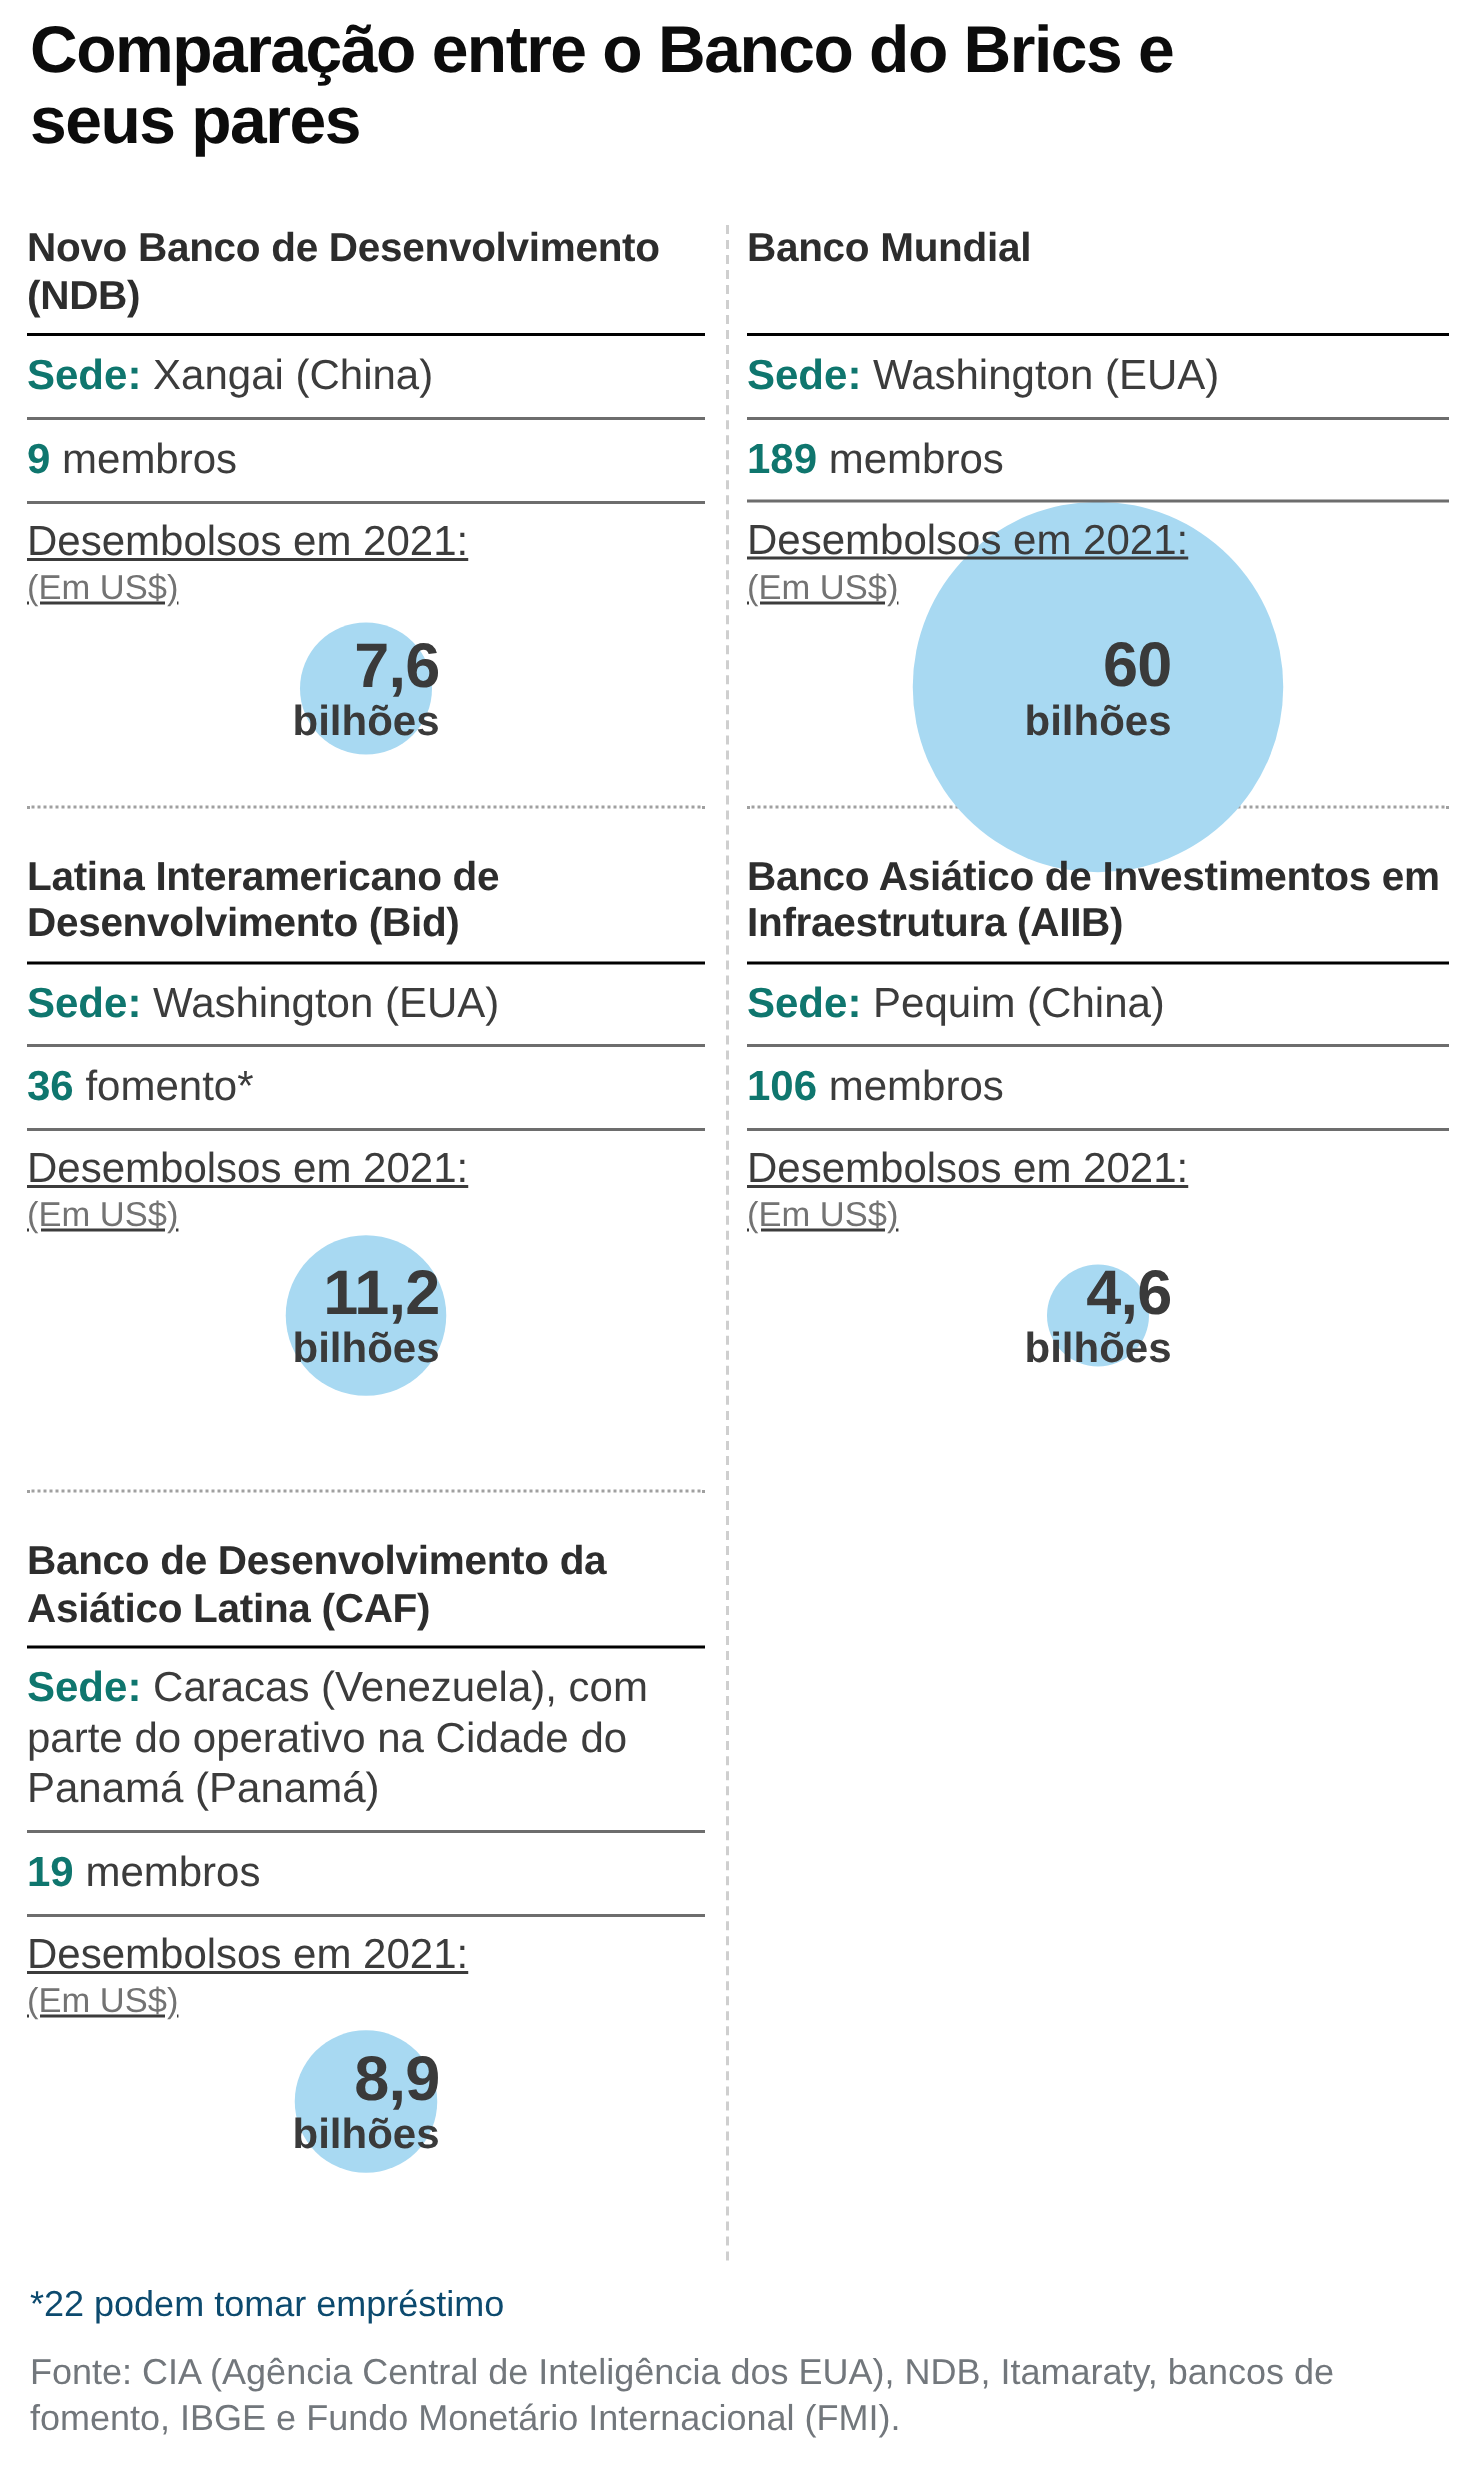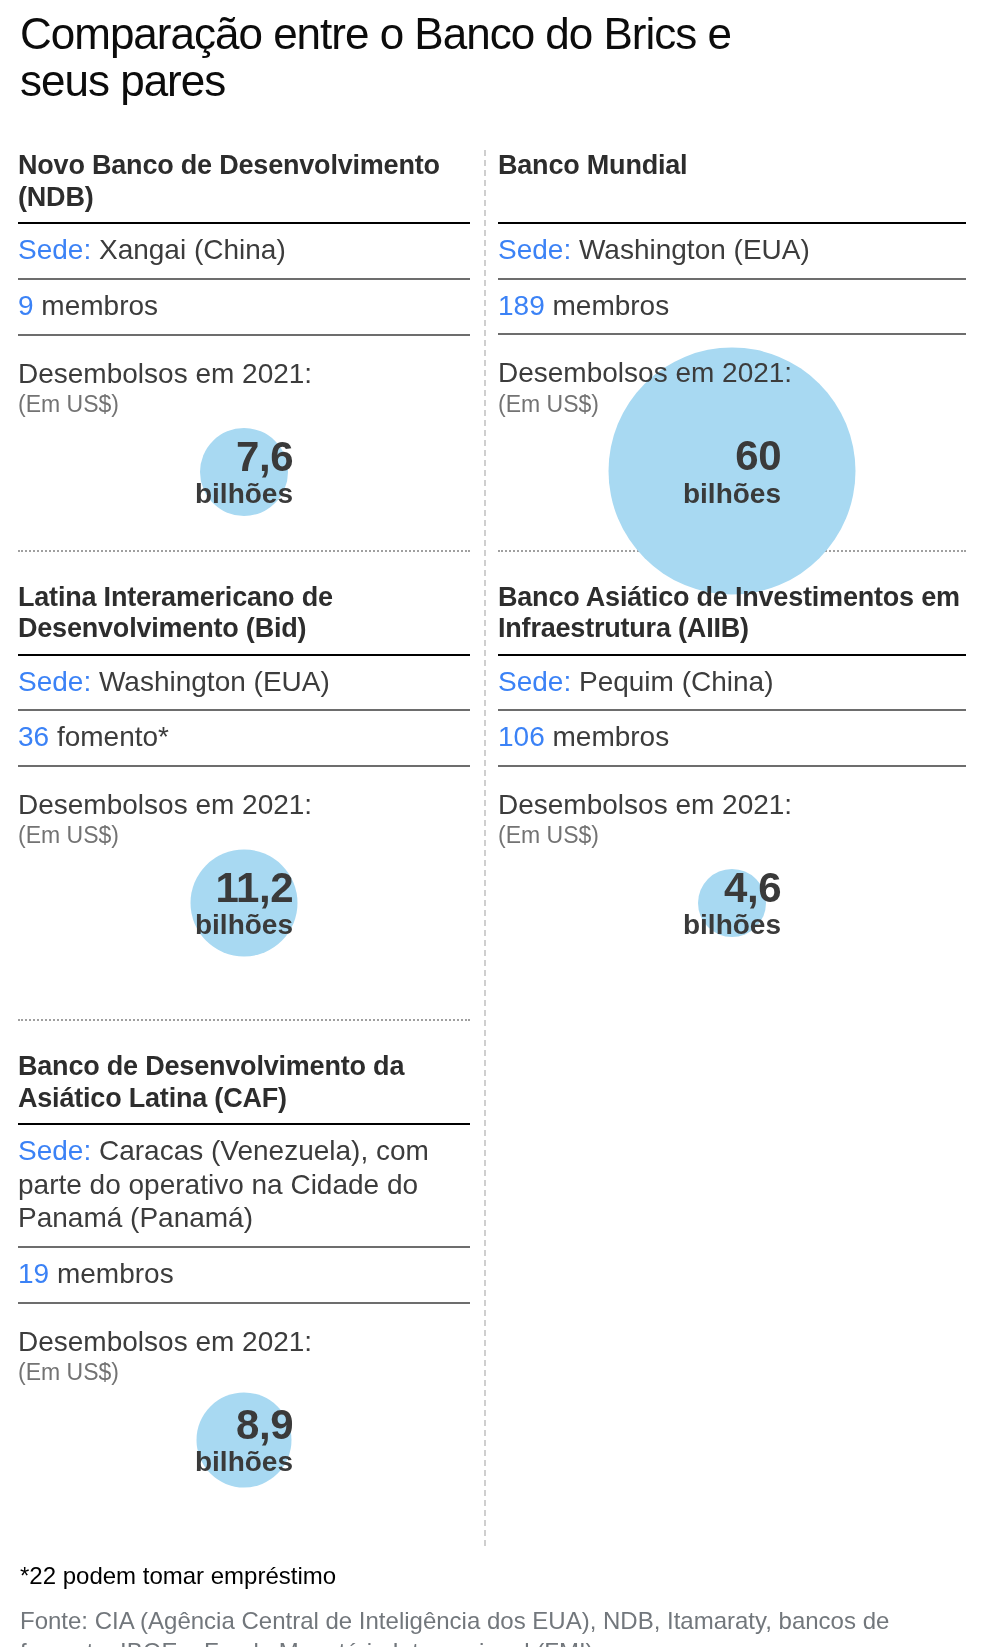--- a/index.html
+++ b/index.html
@@ -13,21 +13,21 @@
     color: #3c3c3c;
     overflow: hidden;
   }
 
   
   .title {
     max-width: 810px;
     margin: 0 0 46px 2px;
     font-size: 44px;
     line-height: 1.07;
-    font-weight: 400;
+    font-weight: 700;
     letter-spacing: -1px;
     color: #0c0c0c;
   }
 
   
   .grid {
     position: relative;
     display: grid;
     grid-template-columns: 452px 1fr;
     column-gap: 28px;
@@ -63,23 +63,23 @@
     color: #2d2d2d;
     letter-spacing: -0.2px;
   }
   .row {
     padding: 9px 0 11px 0;
     border-bottom: 2px solid #6d6d6d;
     font-size: 28px;
     line-height: 1.2;
     color: #3c3c3c;
   }
-  .row strong { font-weight: 400; color: #3b82f6; }
-
-  .disb { padding-top: 22px; }
+  .row strong { font-weight: 700; color: #0f766e; }
+
+  .disb { padding-top: 9px; text-decoration: underline; }
   .disb-label { font-size: 28px; line-height: 1.15; color: #3c3c3c; }
   .disb-unit  { font-size: 23px; line-height: 1.3; color: #737373; }
 
   
   .bubble-area {
     height: 104px;
     display: flex;
     justify-content: center;
     align-items: center;
   }
@@ -106,21 +106,21 @@
     font-weight: 700;
     line-height: 1.1;
     color: #3a3a3a;
   }
 
   
   .footnote {
     margin: 62px 0 0 2px;
     font-size: 24px;
     line-height: 1.3;
-    color: #000000;
+    color: #0c4a6e;
   }
   .source {
     margin: 14px 0 0 2px;
     max-width: 948px;
     font-size: 24px;
     line-height: 1.3;
     color: #72777c;
   }
 </style>
 </head>

